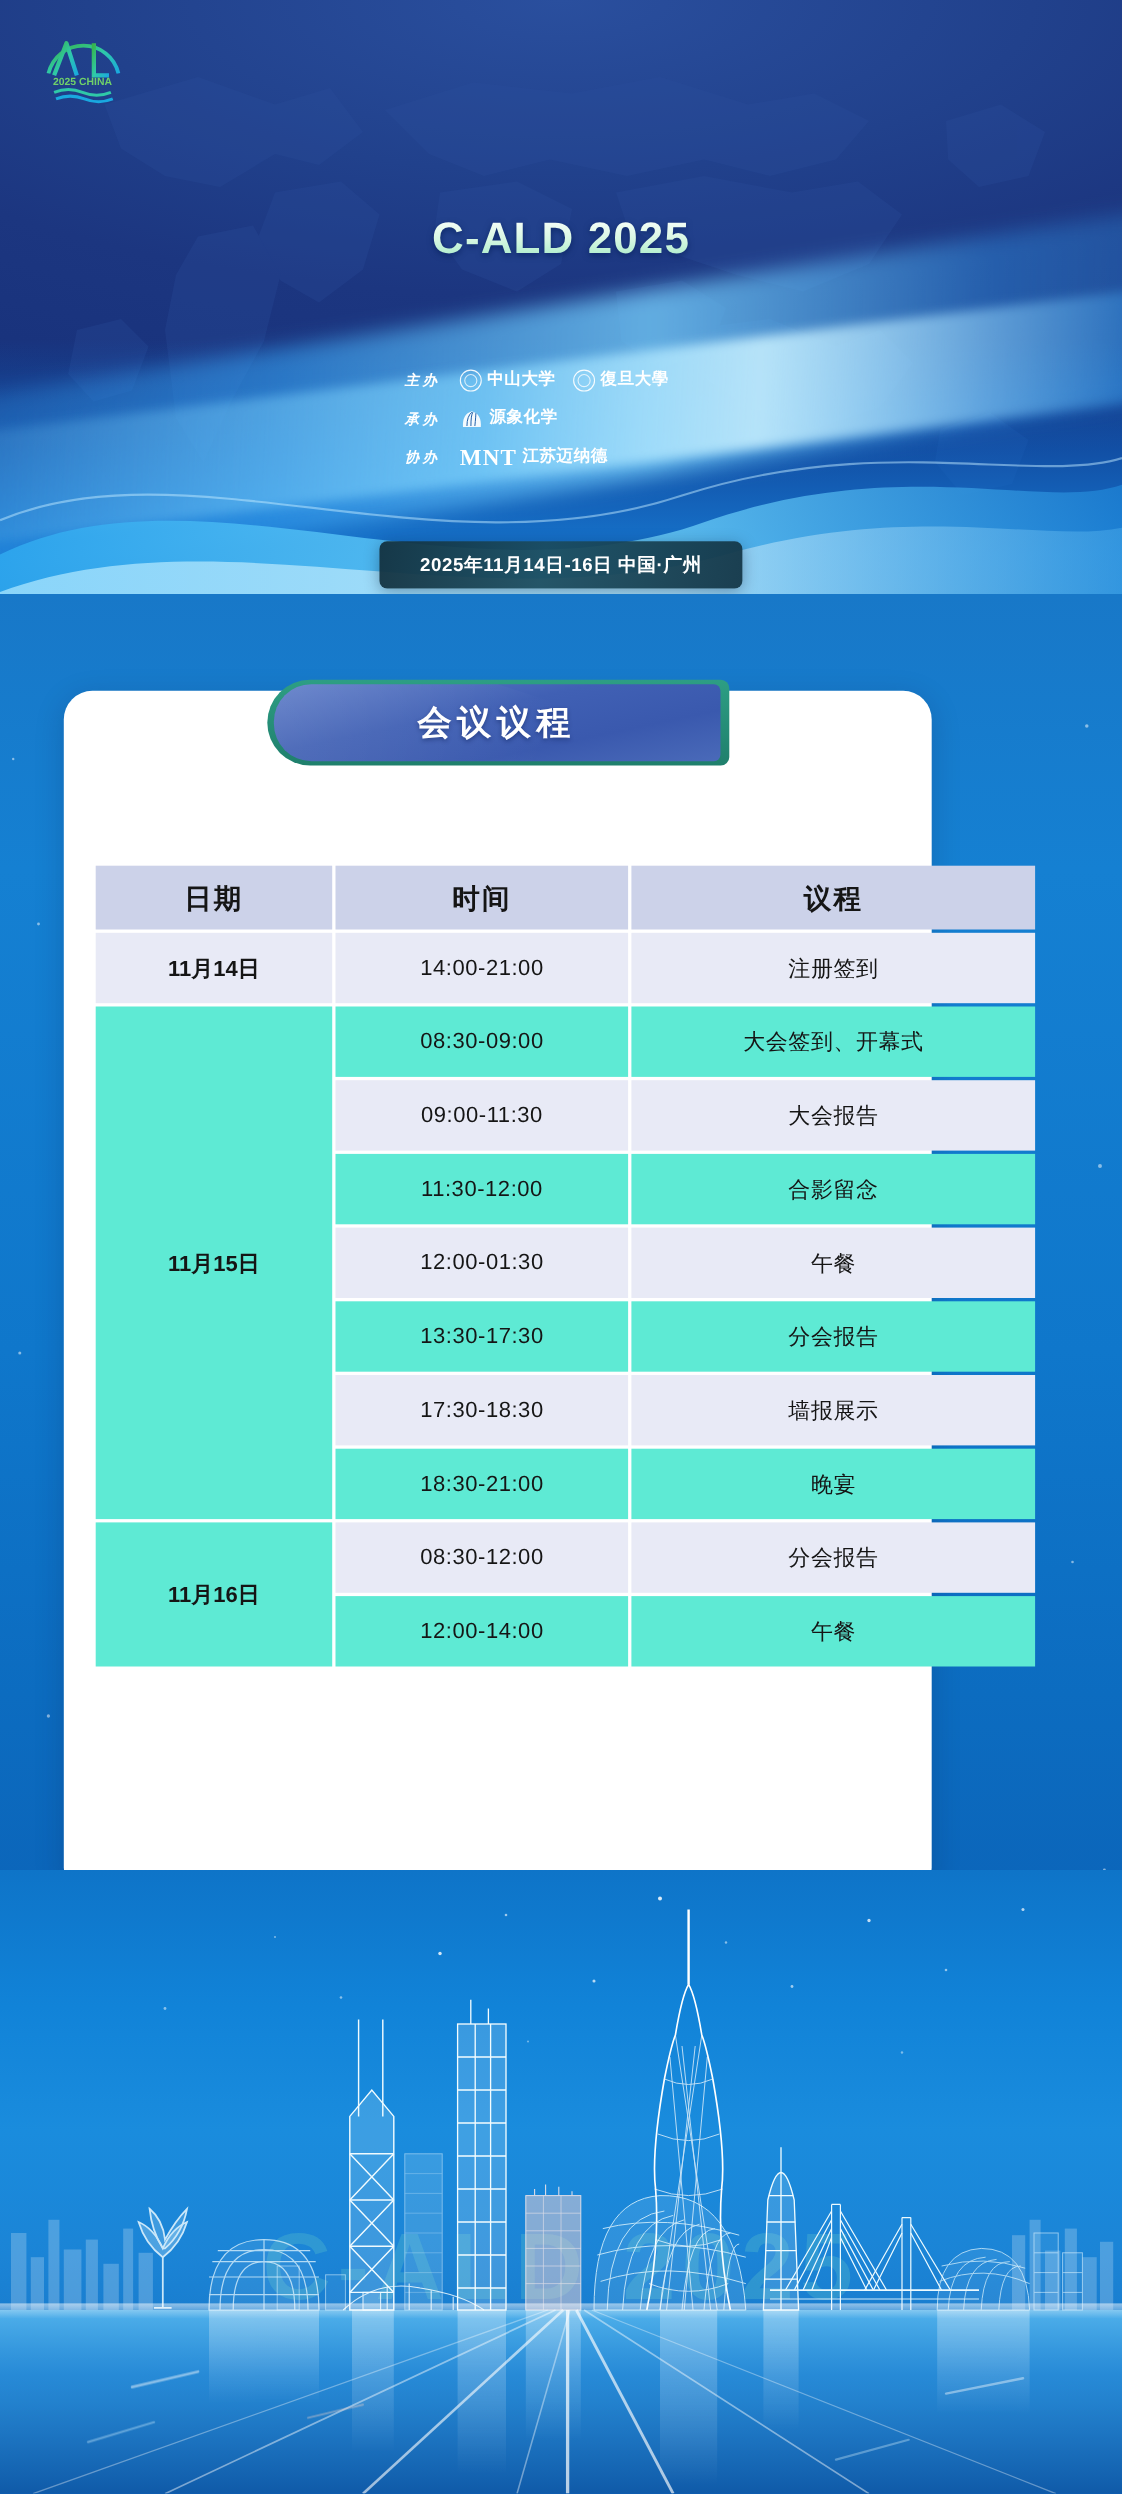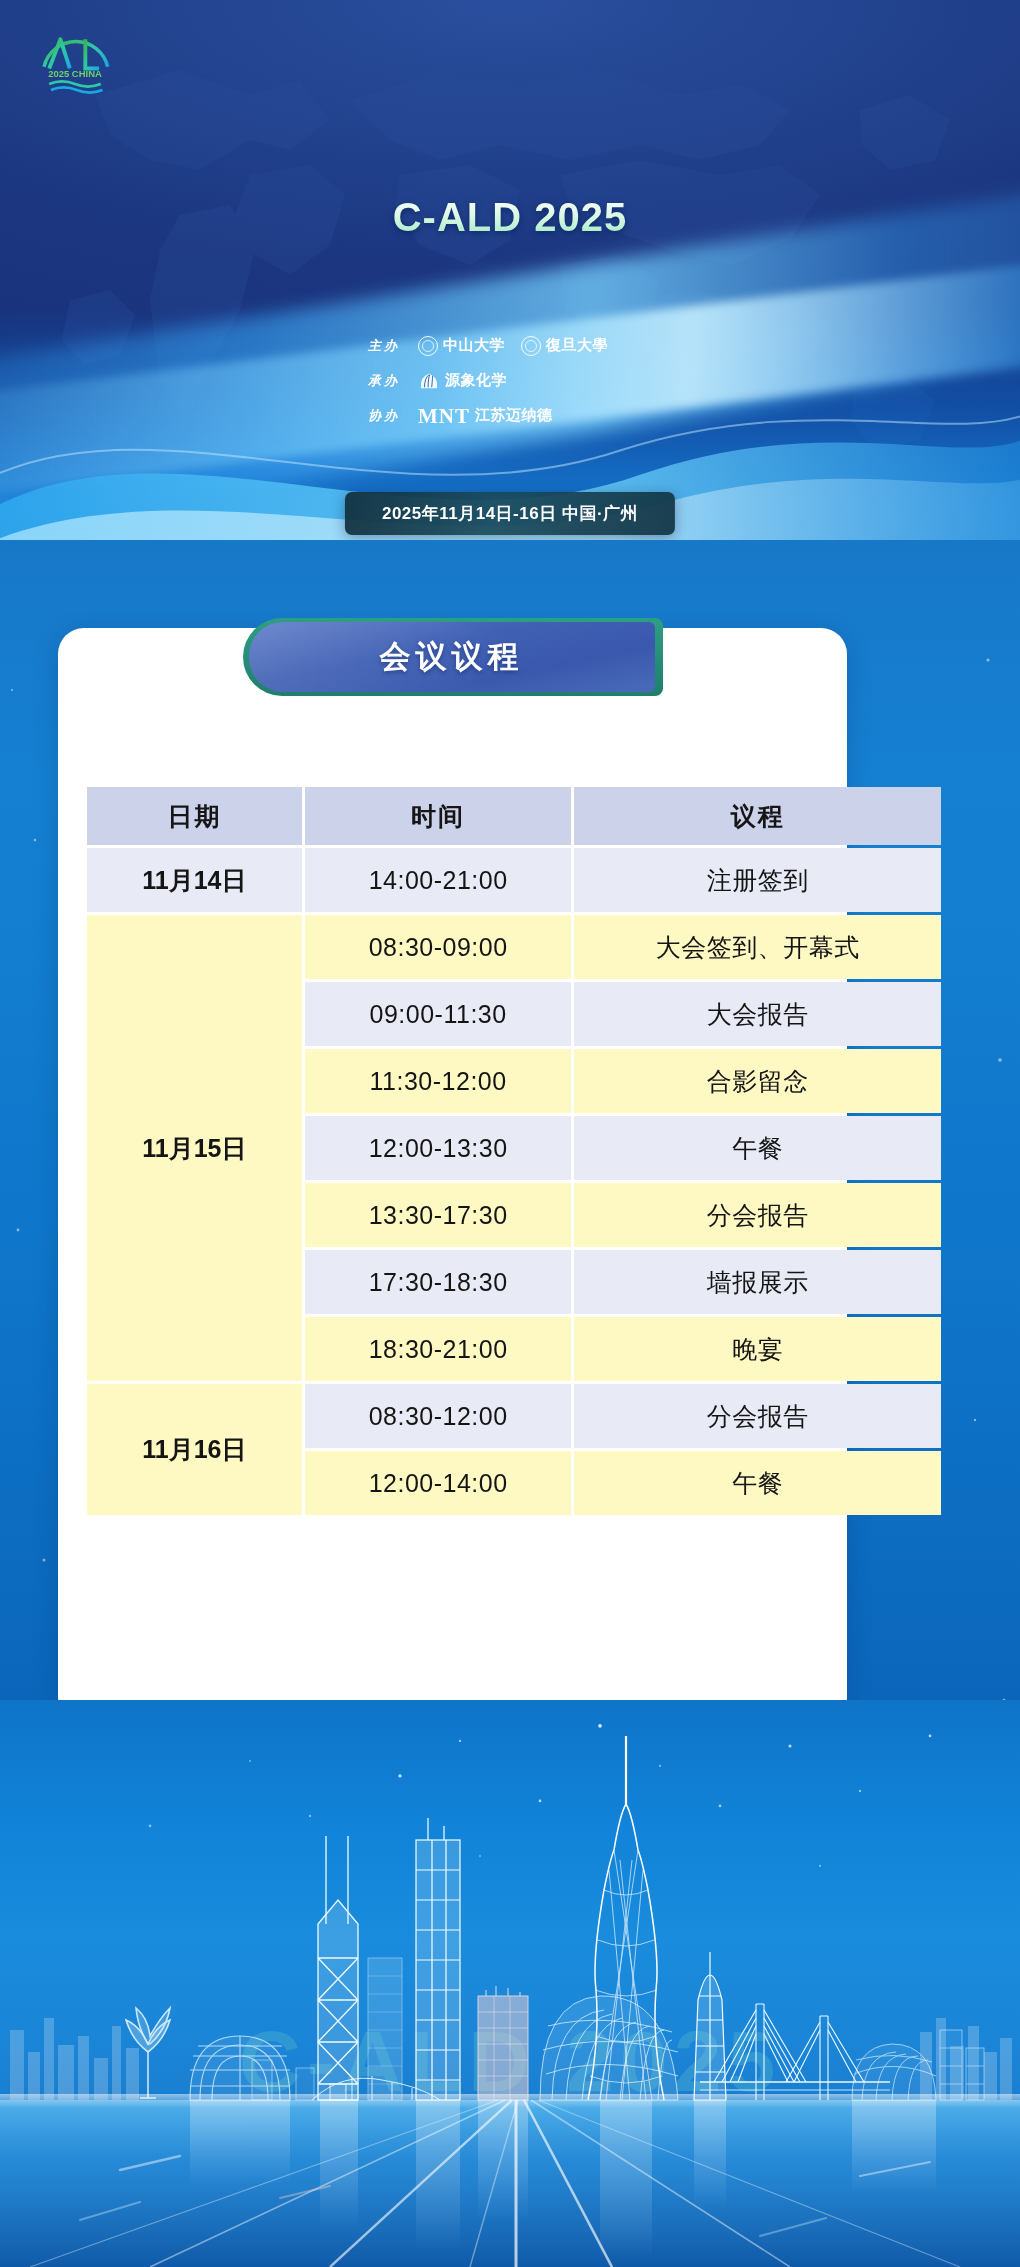--- a/index.html
+++ b/index.html
@@ -88,23 +88,23 @@
     background:linear-gradient(90deg, rgba(255,255,255,.14), rgba(255,255,255,0));
     transform:rotate(18deg); }
   .badge-text { position:relative; color:#fff; font-size:31px; font-weight:bold; letter-spacing:5px;
     text-shadow:0 2px 4px rgba(0,20,70,.4); }
 
   
   .agenda-table { position:absolute; left:26px; top:156px; width:860px;
     border-collapse:separate; border-spacing:3px; }
   .agenda-table th, .agenda-table td { text-align:center; vertical-align:middle; color:#151515; }
   .agenda-table th { background:#ccd2e9; font-size:25px; font-weight:bold; letter-spacing:2px; height:58px; }
-  .agenda-table td { font-size:25px; height:64px; letter-spacing:.5px; }
+  .agenda-table td { font-size:20px; height:64px; letter-spacing:.5px; }
   .agenda-table td.shade-a { background:#e8eaf6; }
-  .agenda-table td.shade-b { background:#fef9c3; }
+  .agenda-table td.shade-b { background:#5eead4; }
   .agenda-table td.datecell { font-weight:bold; letter-spacing:0; }
   .col-date { width:218px; }
   .col-time { width:270px; }
   .col-item { width:372px; }
 
   
   .city { position:absolute; left:0; top:1700px; width:1020px; height:567px; overflow:hidden;
     background:linear-gradient(180deg,#0e74c8 0%,#1183d8 22%,#1a8cdd 42%,#1b84d6 62%,#1674c6 85%,#125fae 100%); }
   .city-svg { position:absolute; left:0; bottom:0; width:100%; height:100%; }
   .city-stars { position:absolute; left:0; top:0; width:100%; height:55%; }
@@ -269,21 +269,21 @@
           </tr>
           <tr>
             <td class="shade-a">09:00-11:30</td>
             <td class="shade-a">大会报告</td>
           </tr>
           <tr>
             <td class="shade-b">11:30-12:00</td>
             <td class="shade-b">合影留念</td>
           </tr>
           <tr>
-            <td class="shade-a">12:00-13:30</td>
+            <td class="shade-a">12:00-01:30</td>
             <td class="shade-a">午餐</td>
           </tr>
           <tr>
             <td class="shade-b">13:30-17:30</td>
             <td class="shade-b">分会报告</td>
           </tr>
           <tr>
             <td class="shade-a">17:30-18:30</td>
             <td class="shade-a">墙报展示</td>
           </tr>

